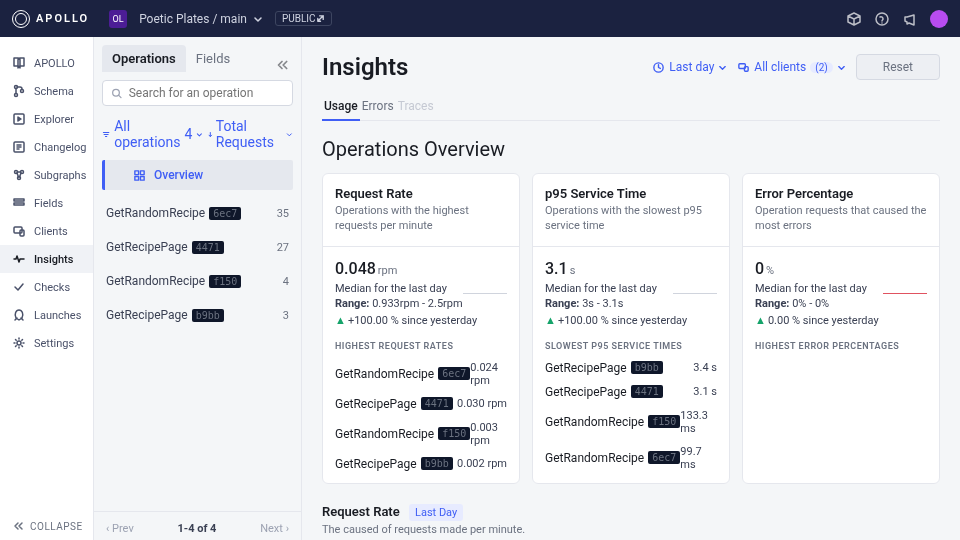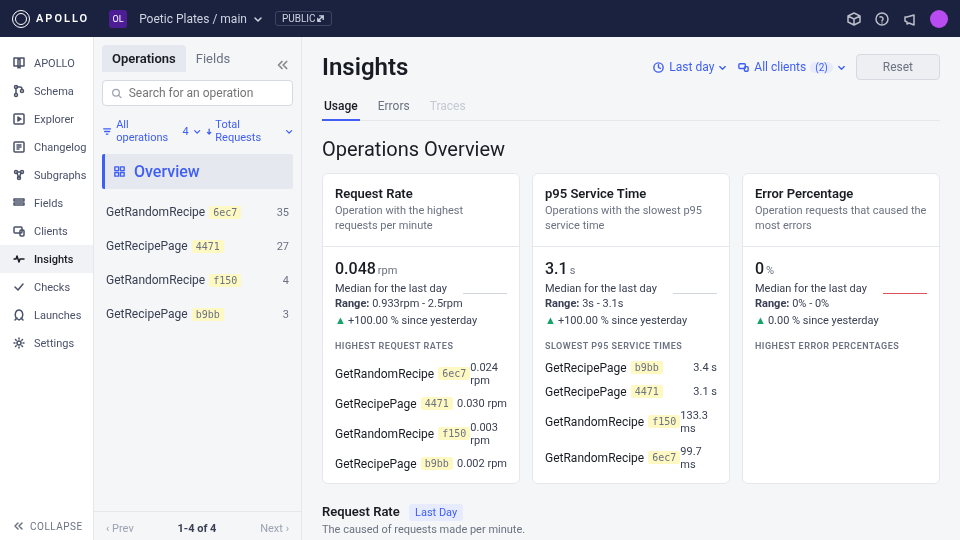--- a/index.html
+++ b/index.html
@@ -20,38 +20,38 @@
     .nav1-item.active{background:#f0f2f6;color:#191c23;font-weight:500}
     .nav1-ico{width:14px;height:14px;flex-shrink:0}
     .collapse-bar{position:absolute;bottom:8px;left:12px;font-size:10px;color:#6b7280;display:flex;align-items:center;gap:6px;letter-spacing:.5px}
     .panel2{width:208px;background:#f4f6f8;border-right:1px solid #e5e7ed;display:flex;flex-direction:column}
     .tabs2{display:flex;align-items:flex-end;padding:8px 8px 0 8px}
     .tab2{padding:6px 10px;font-size:13px;color:#6b7280;cursor:pointer}
     .tab2.active{background:#e5e8ee;color:#191c23;font-weight:600;border-radius:4px 4px 0 0}
     .tabs2-collapse{margin-left:auto;margin-right:4px;opacity:.5}
     .search-box{margin:8px;background:#fff;border:1px solid #d5d9e2;border-radius:4px;display:flex;align-items:center;padding:5px 8px;gap:6px}
     .search-box input{border:none;outline:none;font-size:12px;width:100%;color:#ec4899}
-    .filter-row{display:flex;padding:4px 8px;font-size:11px;color:#3f5ef5;gap:4px;align-items:center}
+    .filter-row{display:flex;padding:4px 8px;font-size:14px;color:#3f5ef5;gap:4px;align-items:center}
     .filter-row .count{color:#3f5ef5}
     .filter-row .sort{margin-left:auto;display:flex;align-items:center;gap:2px}
-    .op-overview{margin:6px 8px;background:#e5e8ee;border-left:3px solid #3f5ef5;padding:8px 8px;font-size:16px;color:#3f5ef5;font-weight:500;display:flex;align-items:center;gap:8px;border-radius:2px}
+    .op-overview{margin:6px 8px;background:#e5e8ee;border-left:3px solid #3f5ef5;padding:8px 28px;font-size:12px;color:#3f5ef5;font-weight:500;display:flex;align-items:center;gap:8px;border-radius:2px}
     .op-list{padding:0 8px}
     .op-item{display:flex;align-items:center;padding:10px 4px;font-size:12px;color:#3a4053;cursor:pointer}
-    .op-hash{background:#fef9c3;color:#6b7280;font-size:10px;padding:1px 4px;border-radius:2px;margin-left:4px;font-family:monospace}
+    .op-hash{background:#0f172a;color:#6b7280;font-size:10px;padding:1px 4px;border-radius:2px;margin-left:4px;font-family:monospace}
     .op-count{margin-left:auto;color:#6b7280;font-size:11px}
     .pager{margin-top:auto;border-top:1px solid #e5e7ed;display:flex;align-items:center;justify-content:space-between;padding:10px 12px;font-size:11px;color:#9ca2b2}
     .pager-mid{color:#3a4053}
     .content{flex:1;overflow-y:auto;padding:16px 20px}
     .content-head{display:flex;align-items:center;margin-bottom:12px}
     .content-title{font-size:24px;font-weight:600}
     .head-controls{margin-left:auto;display:flex;gap:10px;align-items:center;font-size:12px}
     .ctrl-link{color:#3f5ef5;display:flex;align-items:center;gap:4px;cursor:pointer}
     .ctrl-count-badge{background:#e7ebff;color:#3f5ef5;border-radius:8px;padding:0 5px;font-size:10px}
     .reset-btn{background:#edeff3;border:1px solid #d5d9e2;padding:5px 26px;border-radius:4px;color:#6b7280;font-size:12px}
-    .subtabs{display:flex;gap:16px;border-bottom:1px solid #e5e7ed;font-size:12px;margin-bottom:16px}
+    .subtabs{display:flex;gap:0;border-bottom:1px solid #e5e7ed;font-size:12px;margin-bottom:16px}
     .subtab{padding:6px 2px;color:#6b7280;cursor:pointer}
     .subtab.active{color:#191c23;font-weight:500;border-bottom:2px solid #3f5ef5;margin-bottom:-1px}
     .subtab.disabled{color:#c5c9d3}
     .section-title{font-size:20px;font-weight:400;margin-bottom:12px}
     .cards{display:flex;gap:12px;margin-bottom:20px}
     .card{flex:1;border:1px solid #e5e7ed;border-radius:6px;background:#fff}
     .card-head{padding:12px;border-bottom:1px solid #e5e7ed}
     .card-title{font-size:13px;font-weight:600;margin-bottom:2px}
     .card-sub{font-size:11px;color:#6b7280;line-height:1.4}
     .card-body{padding:12px}
@@ -302,21 +302,21 @@
       <div class="subtab active">Usage</div>
       <div class="subtab">Errors</div>
       <div class="subtab disabled">Traces</div>
     </div>
     <div class="section-title">Operations Overview</div>
 
     <div class="cards" id="cards-container">
         <div class="card">
     <div class="card-head">
             <div class="card-title">Request Rate</div>
-            <div class="card-sub">Operation with the highest requests per minute</div>
+            <div class="card-sub">Operations with the highest requests per minute</div>
           </div>
     <div class="card-body">
       <span class="big-num">0.048</span><span class="big-unit">rpm</span>
       <div class="median-row">
               <span class="median-txt">Median for the last day</span>
               <div class="spark "></div>
             </div>
       <div class="range-txt"><b>Range:</b> 0.933rpm - 2.5rpm</div>
       <div class="delta"><span class="delta-up">▲</span>+100.00 % since yesterday</div>
       <div class="mini-head">HIGHEST REQUEST RATES</div>

